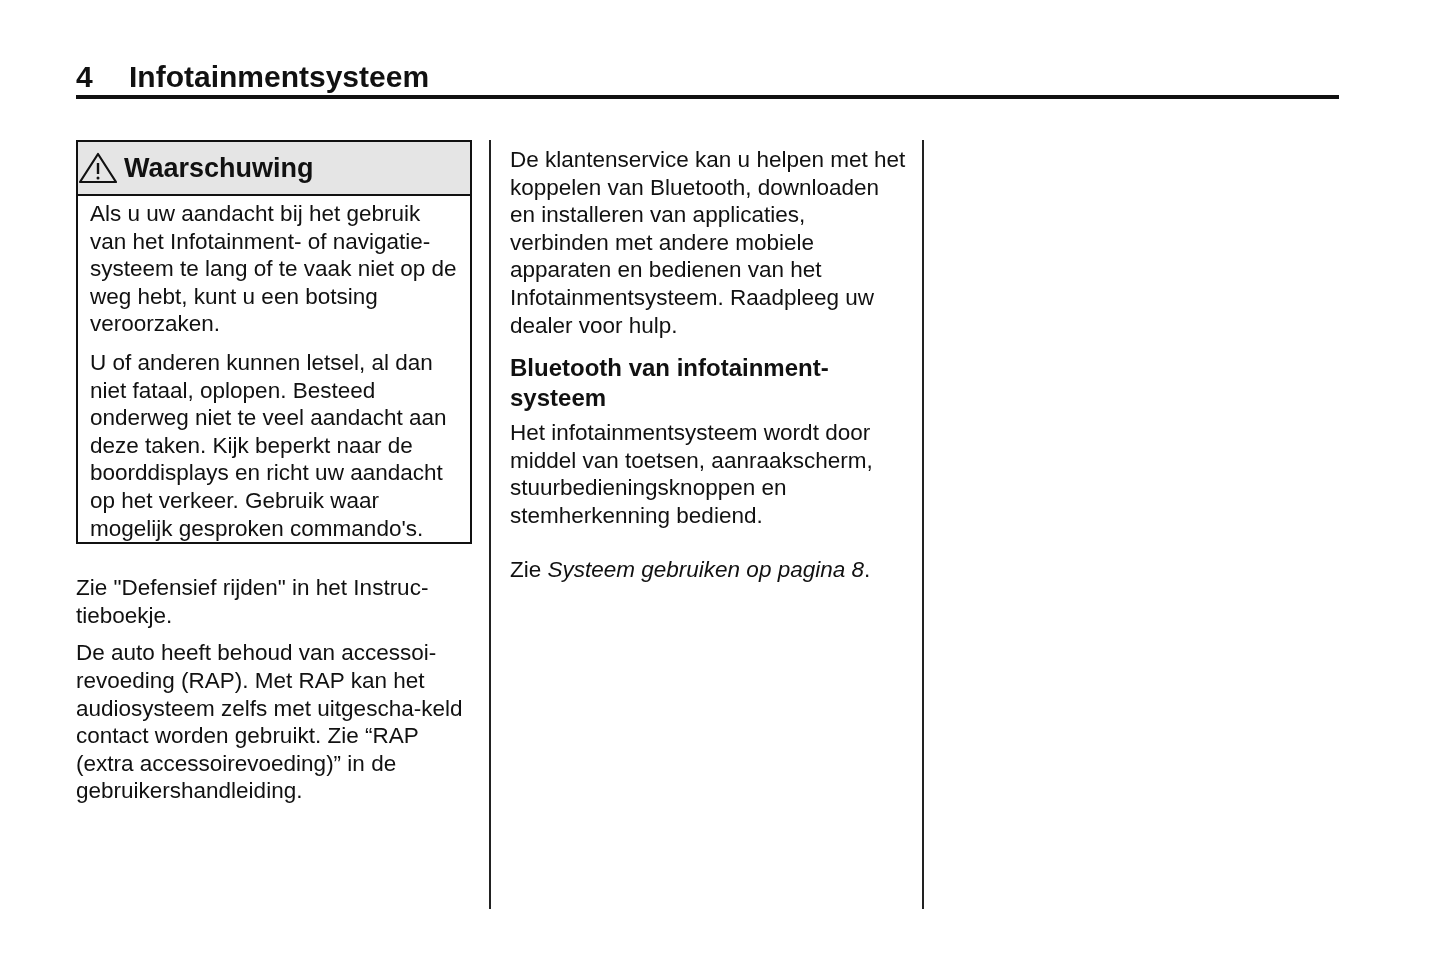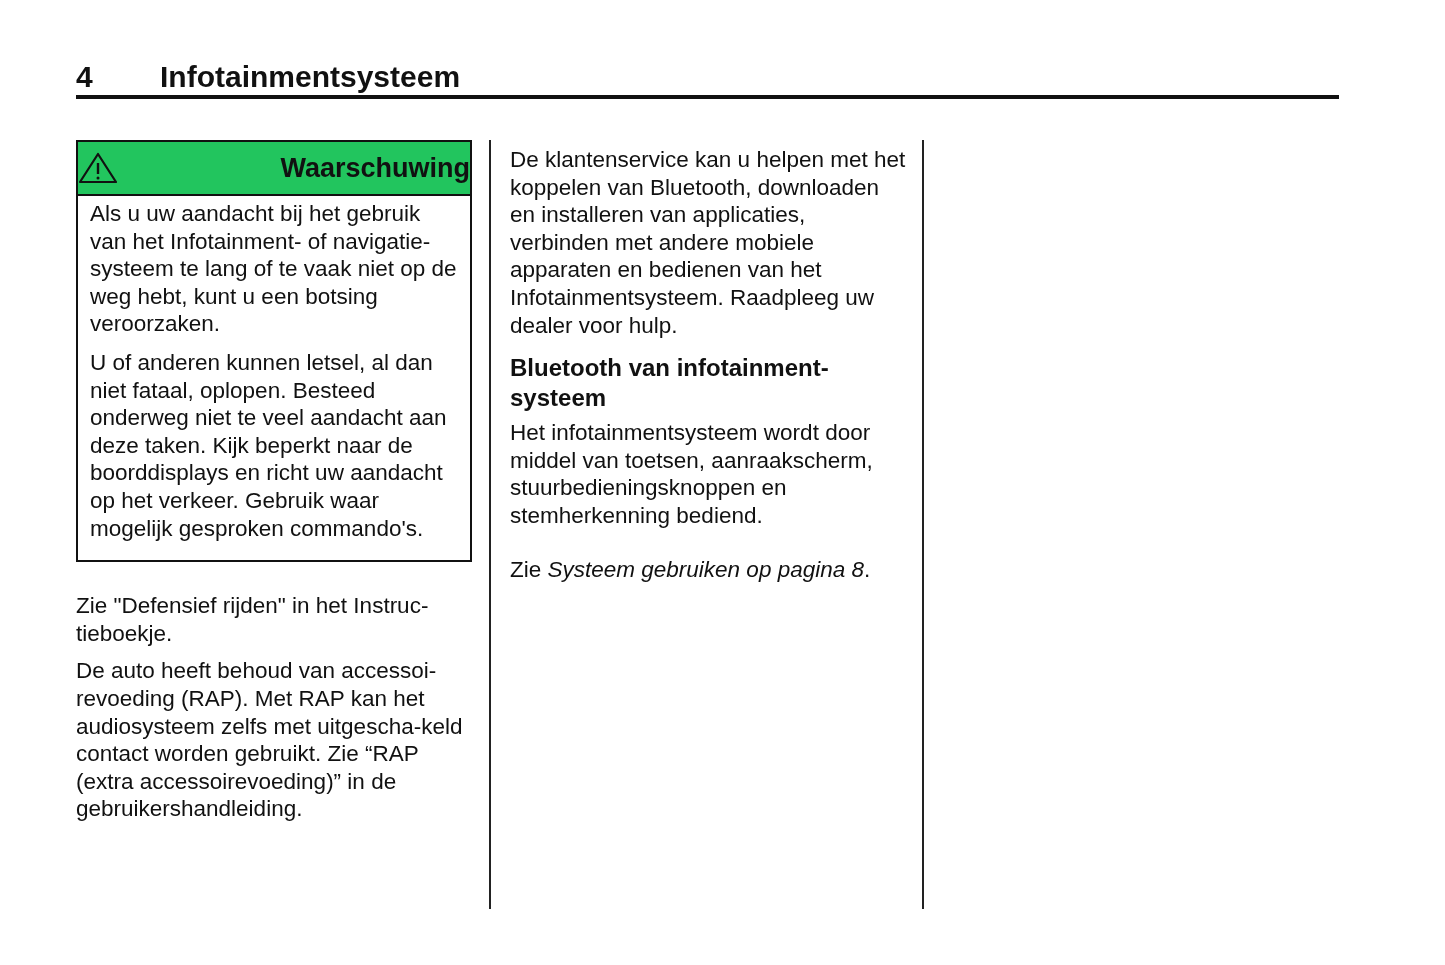--- a/index.html
+++ b/index.html
@@ -1,35 +1,35 @@
 <!DOCTYPE html>
 <html><head>
   <meta charset="utf-8">
   <style>
     html, body { margin: 0; padding: 0; background: #ffffff; }
     body { width: 1445px; height: 965px; position: relative; overflow: hidden;
            font-family: "Liberation Sans", sans-serif; color: #111; }
     .header { position: absolute; left: 76px; top: 58px; width: 1263px; height: 38px; }
     .page-num { position: absolute; left: 0; top: 2px; font-size: 30px; font-weight: bold; }
-    .chapter { position: absolute; left: 84px; top: 2px; font-size: 30px; font-weight: bold; }
+    .chapter { position: absolute; left: 53px; top: 2px; font-size: 30px; font-weight: bold; }
     .header-rule { position: absolute; left: 76px; top: 95px; width: 1263px; height: 4px; background: #111; }
 
     .col { position: absolute; top: 140px; }
     .col1 { left: 76px; width: 396px; }
     .col2 { left: 510px; width: 400px; }
     .divider { position: absolute; top: 140px; width: 2px; height: 769px; background: #222; }
     .div1 { left: 489px; }
     .div2 { left: 922px; }
 
     .warn-box { border: 2px solid #111; width: 392px; }
-    .warn-head { background: #22c55e; border-bottom: 2px solid #111; height: 52px;
-                 display: flex; align-items: center; justify-content: space-between; }
+    .warn-head { background: #e5e5e5; border-bottom: 2px solid #111; height: 52px;
+                 display: flex; align-items: center; justify-content: flex-start; }
     .warn-title { font-size: 27px; font-weight: bold; margin-left: 6px; }
     .warn-icon { width: 40px; height: 34px; }
-    .warn-body { padding: 4px 10px 18px 12px; }
+    .warn-body { padding: 4px 10px 0 12px; }
     p { margin: 0; font-size: 22.5px; line-height: 27.6px; }
     .warn-body p + p { margin-top: 11px; }
     .after { margin-top: 30px; }
     .after p + p { margin-top: 10px; }
 
     h2 { margin: 0; font-size: 24px; font-weight: bold; line-height: 30px; }
     .col2 p { margin-top: 6px; }
     .col2 h2.second { margin-top: 14px; }
     .col2 p.ref { margin-top: 26px; }
     em { font-style: italic; }

